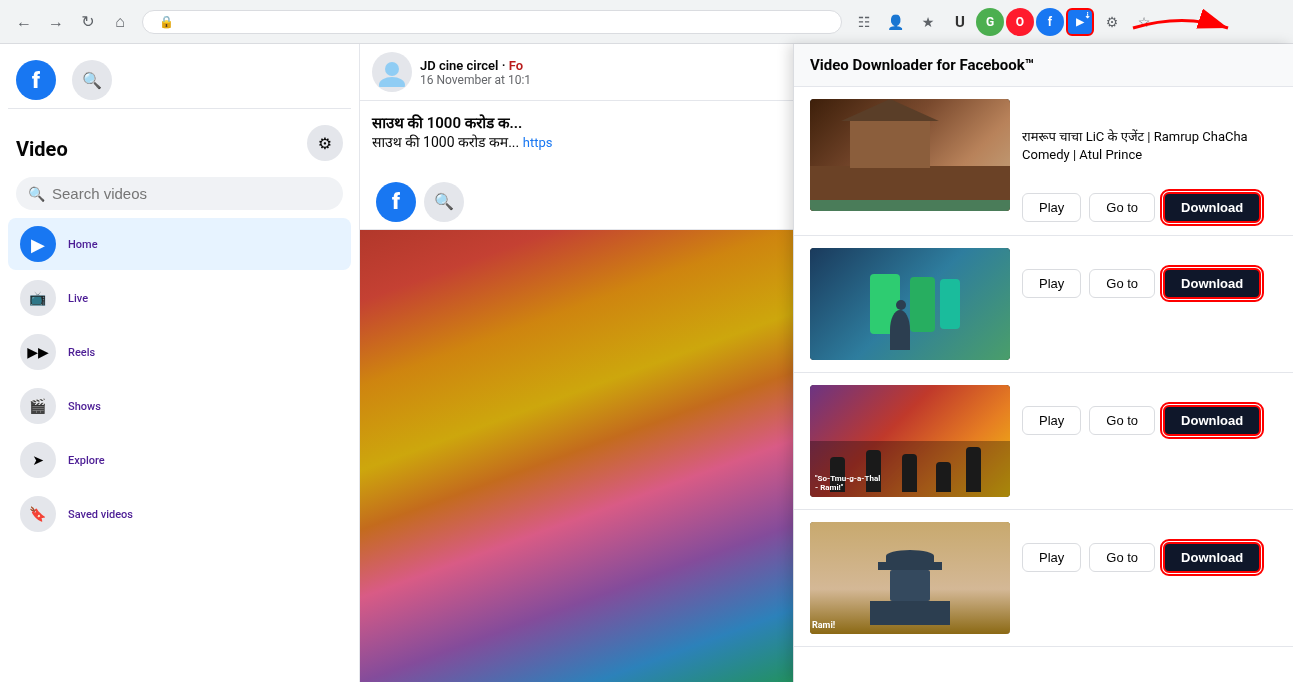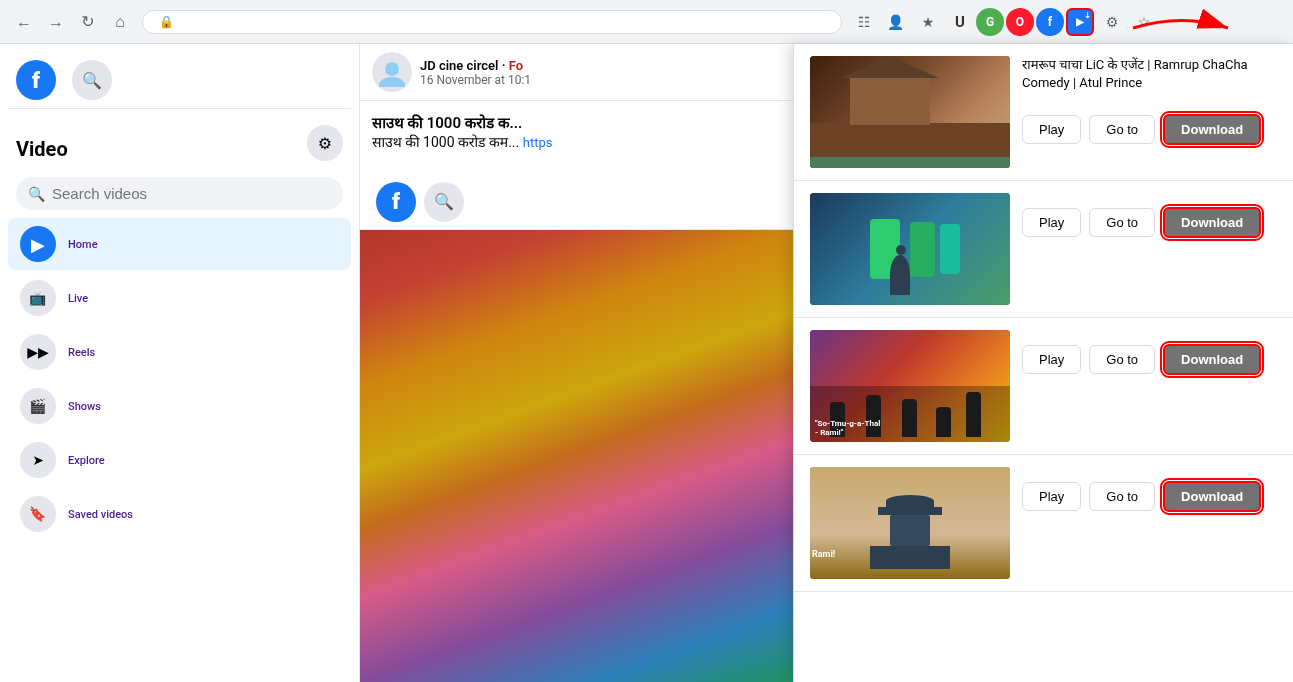--- a/index.html
+++ b/index.html
@@ -38,24 +38,24 @@
     
     .extension-popup { position: absolute; top: 0; right: 0; width: 500px; height: 638px; background: white; border-left: 1px solid #dadce0; box-shadow: -4px 0 12px rgba(0,0,0,0.15); z-index: 500; display: flex; flex-direction: column; }
     .popup-header { padding: 12px 16px; border-bottom: 1px solid #e4e6eb; background: #f8f9fa; }
     .popup-title { font-size: 15px; font-weight: 700; color: #050505; }
     .popup-scrollable { flex: 1; overflow-y: auto; padding: 0; }
 
     
     .video-item { display: flex; align-items: flex-start; padding: 12px 16px; border-bottom: 1px solid #e4e6eb; gap: 12px; }
     .video-thumb { width: 200px; height: 112px; background: #222; border-radius: 4px; flex-shrink: 0; overflow: hidden; position: relative; }
     .video-info { flex: 1; display: flex; flex-direction: column; gap: 8px; }
-    .video-desc { font-size: 13px; color: #050505; line-height: 1.4; }
-    .video-actions { display: flex; align-items: center; gap: 8px; margin-top: 14px; }
+    .video-desc { font-size: 13px; color: #050505; line-height: 1.4; margin-top: 29px; }
+    .video-actions { display: flex; align-items: center; gap: 8px; margin-top: 20px; }
     .action-btn { padding: 6px 16px; border-radius: 6px; border: 1px solid #dadce0; background: white; font-size: 13px; font-weight: 500; cursor: pointer; color: #050505; }
-    .download-btn { padding: 6px 16px; border-radius: 6px; border: 2px solid red; background: #737373; color: white; font-size: 13px; font-weight: 600; cursor: pointer; outline: 2px solid red; outline-offset: 1px; }
+    .download-btn { padding: 6px 16px; border-radius: 6px; border: 2px solid red; background: #0f172a; color: white; font-size: 13px; font-weight: 600; cursor: pointer; outline: 2px solid red; outline-offset: 1px; }
 
     
     .popup-scrollable::-webkit-scrollbar { width: 8px; }
     .popup-scrollable::-webkit-scrollbar-track { background: #f1f1f1; }
     .popup-scrollable::-webkit-scrollbar-thumb { background: #c1c1c1; border-radius: 4px; }
 
     
     .fb-page-area { width: 670px; height: 638px; background: #000; position: relative; overflow: hidden; }
     .page-user-bar { position: absolute; top: 0; left: 0; right: 0; background: white; display: flex; align-items: center; padding: 8px 12px; gap: 8px; border-bottom: 1px solid #e4e6eb; }
     .user-avatar { width: 40px; height: 40px; border-radius: 50%; background: #e4e6eb; display: flex; align-items: center; justify-content: center; font-size: 20px; color: #65676b; flex-shrink: 0; }
@@ -198,20 +198,23 @@
         <div style="width:40px;height:40px;background:#1877f2;border-radius:50%;display:flex;align-items:center;justify-content:center;color:white;font-size:22px;font-weight:900;flex-shrink:0;">f</div>
         <div style="width:40px;height:40px;border-radius:50%;background:#e4e6eb;display:flex;align-items:center;justify-content:center;">🔍</div>
         <div style="flex:1;"></div>
         <div style="width:40px;height:40px;border-radius:50%;background:#e4e6eb;display:flex;align-items:center;justify-content:center;">⌂</div>
         <div style="width:40px;height:40px;border-radius:50%;background:#1877f2;display:flex;align-items:center;justify-content:center;color:white;">▶</div>
       </div>
     </div>
   </div>
 
   <div class="extension-popup">
+    <div class="popup-header">
+      <div class="popup-title">Video Downloader for Facebook™</div>
+    </div>
 
     <div class="popup-scrollable">
 
       <div class="video-item">
         <div class="video-thumb">
           <div class="thumb-content">
             <div style="width:100%;height:100%;background:linear-gradient(135deg,#3d1f0a 0%,#7a4a2e 40%,#b8825a 70%,#c4a882 100%);position:relative;">
 
               <div style="position:absolute;bottom:0;left:0;right:0;height:40%;background:#6b4226;"></div>
               <div style="position:absolute;bottom:38%;left:20%;width:40%;height:45%;background:#8b5e3c;"></div>
@@ -289,21 +292,21 @@
             <div style="width:100%;height:100%;background:linear-gradient(135deg,#c0a060 0%,#8b6914 30%,#d4ac0d 60%,#f5cba7 100%);position:relative;">
 
               <div style="position:absolute;inset:0;background:linear-gradient(180deg,#c8a96e 0%,#d4b896 60%,#8b6914 100%);"></div>
 
               <div style="position:absolute;bottom:5%;left:50%;transform:translateX(-50%);width:40%;height:70%;">
                 <div style="width:60%;height:15%;background:#2c3e50;border-radius:50% 50% 0 0;margin:0 auto;"></div>
                 <div style="width:80%;height:10%;background:#2c3e50;margin:0 auto;"></div>
                 <div style="width:50%;height:40%;background:#34495e;margin:0 auto;border-radius:2px;"></div>
                 <div style="width:100%;height:30%;background:#2c3e50;margin:0 auto;"></div>
               </div>
-              <div style="position:absolute;bottom:20px;left:2px;color:white;font-size:9px;font-weight:bold;">Rami!</div>
+              <div style="position:absolute;bottom:4px;left:2px;color:white;font-size:9px;font-weight:bold;">Rami!</div>
             </div>
           </div>
         </div>
         <div class="video-info">
           <div class="video-actions">
             <button class="action-btn">Play</button>
             <button class="action-btn">Go to</button>
             <button class="download-btn">Download</button>
           </div>
         </div>

